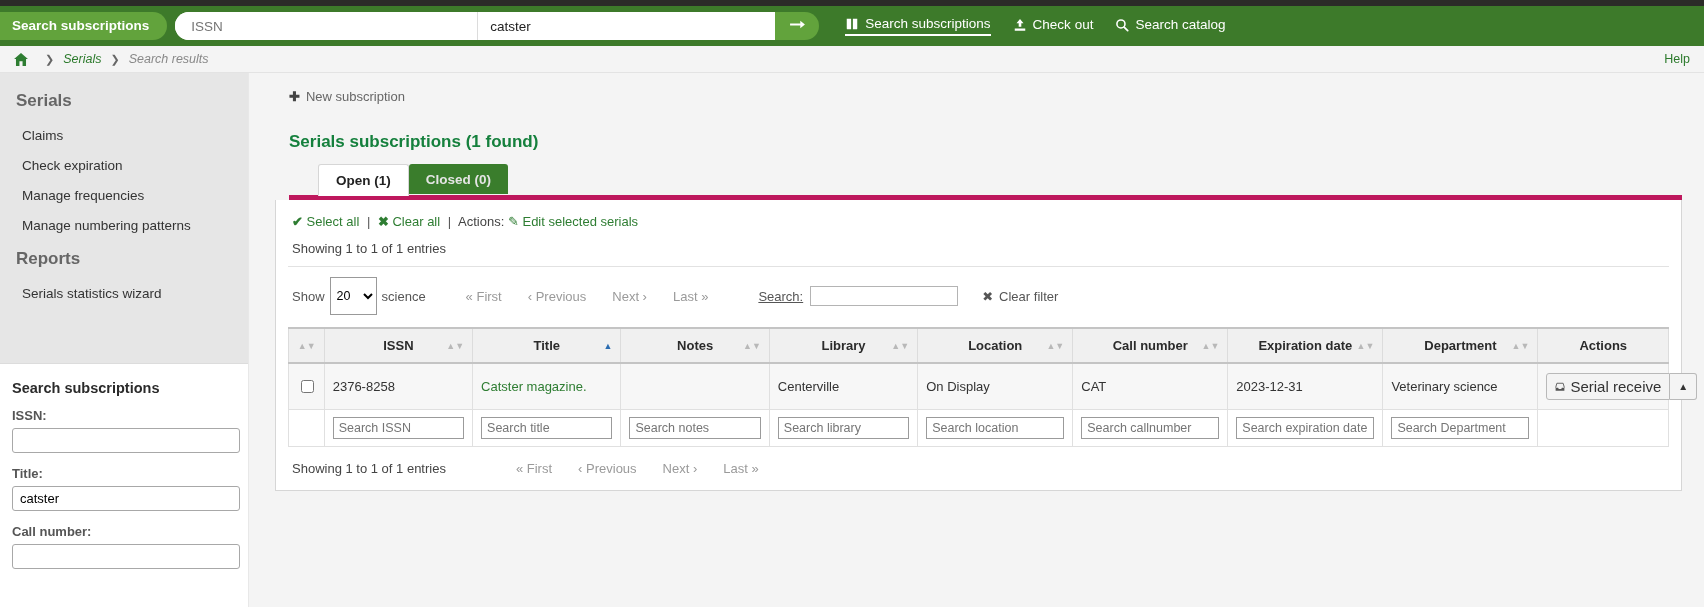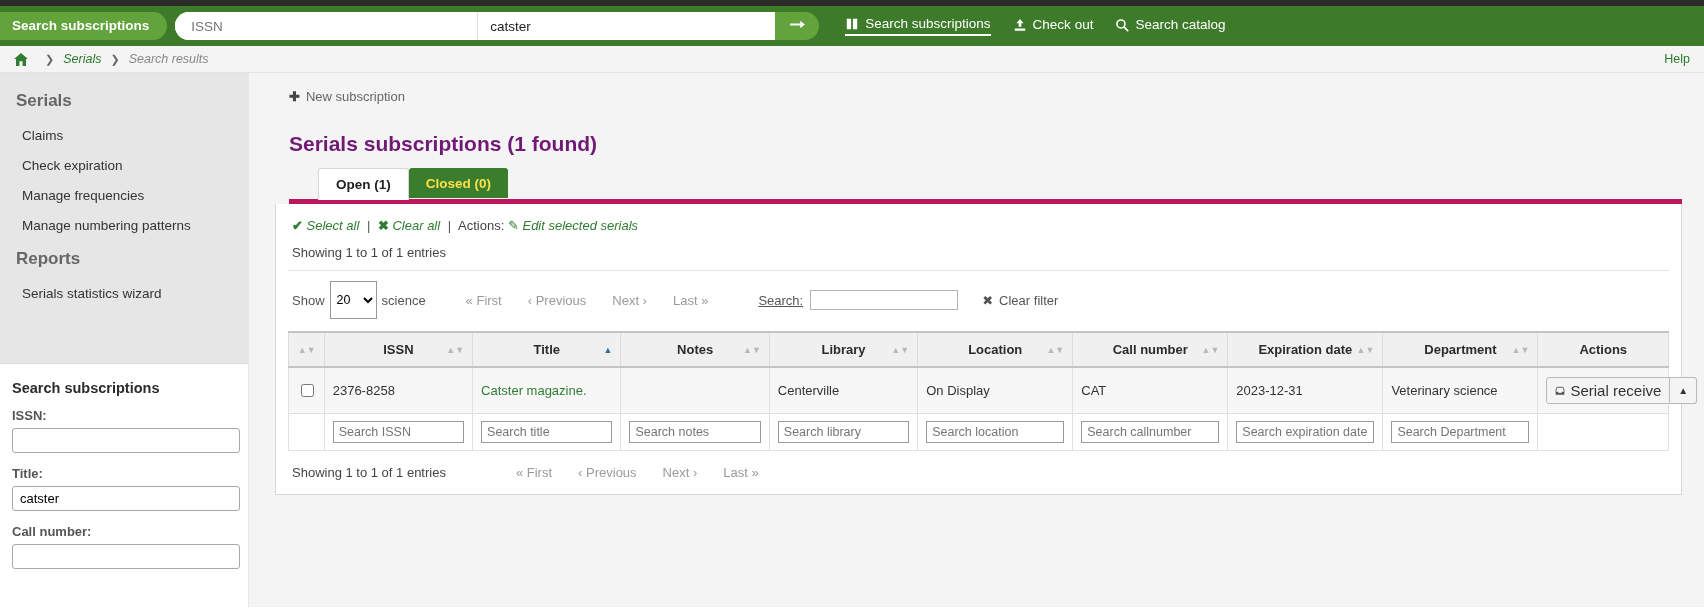--- a/index.html
+++ b/index.html
@@ -204,23 +204,23 @@
   .toolbar a {
     color: #666;
     text-decoration: none;
     font-size: 13px;
     display: inline-flex;
     align-items: center;
     gap: 6px;
   }
   .tb-plus { font-weight: bold; color: #444; font-size: 13px; }
   h1.page-title {
-    font-size: 21px;
+    font-size: 17px;
     font-weight: bold;
-    color: #701a75;
+    color: #15803d;
     margin: 0;
     padding: 14px 0 12px 14px;
     background: transparent;
   }
   .title-wrap { background: #f4f4f4; }
 
   .tabs {
     display: flex;
     align-items: flex-start;
     margin-left: 14px;
@@ -239,38 +239,38 @@
   .tab.active {
     background: #fff;
     color: #222;
     border: 1px solid #d6d6d6;
     border-bottom: 1px solid #fff;
     border-radius: 3px 3px 0 0;
     margin-bottom: -1px;
   }
   .tab.inactive {
     background: #3a7d2c;
-    color: #fde047;
+    color: #e5e5e5;
     border-radius: 3px 3px 0 0;
     margin-bottom: 0;
   }
 
   .tabcontent {
     background: #fff;
     border: 1px solid #d6d6d6;
     border-top: none;
     padding: 14px 12px 14px 12px;
   }
 
   .actions-line {
     font-size: 13px;
     color: #444;
     margin: 0 0 12px 4px;
   }
-  .actions-line a { color: #2e7d32; text-decoration: none; font-style: italic; }
+  .actions-line a { color: #2e7d32; text-decoration: none; }
   .actions-line .sep { color: #555; margin: 0 4px; }
   .ico-check { color: #2e7d32; font-weight: bold; }
   .ico-x { color: #2e7d32; font-weight: bold; }
   .ico-pencil { color: #2e7d32; }
 
   .showing {
     font-size: 13px;
     color: #444;
     margin: 0 0 10px 4px;
   }

